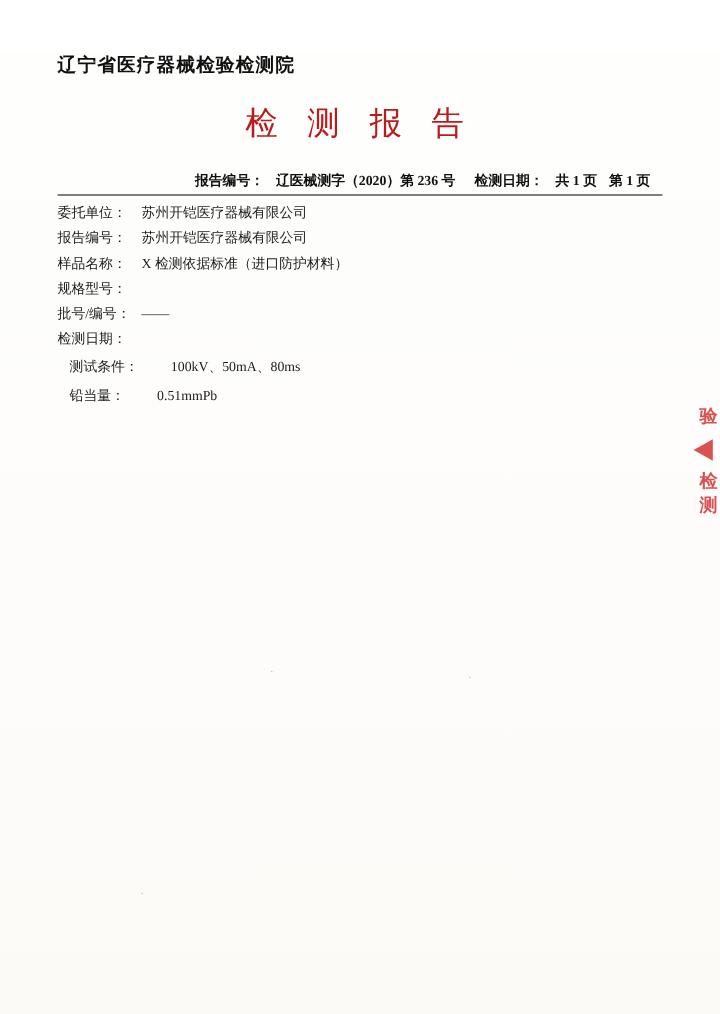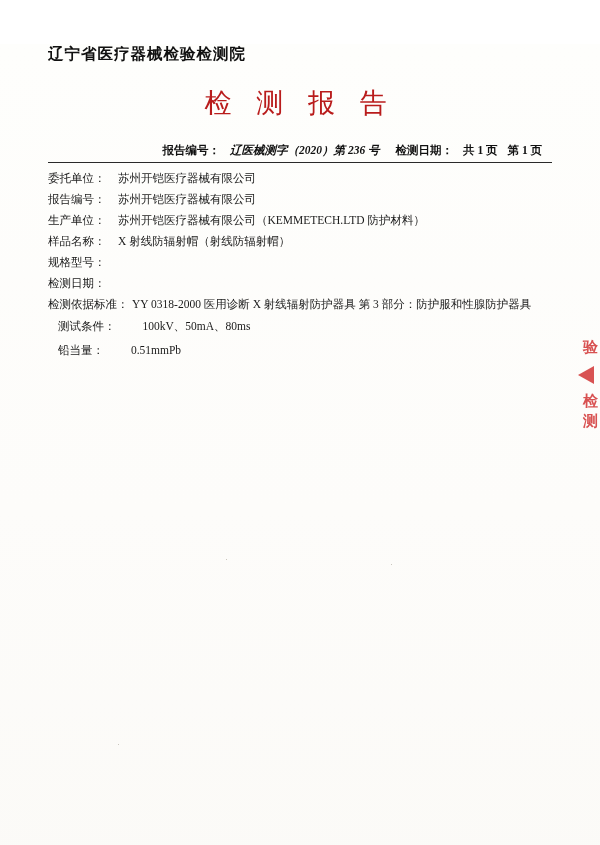--- a/index.html
+++ b/index.html
@@ -56,21 +56,20 @@
     font-weight: bold;
     margin-top: 22px;
     white-space: nowrap;
     color: #101010;
   }
   .meta-line .seg {
     margin-right: 10px;
   }
   .meta-line .seg.gap {
     margin-right: 16px;
-    font-style: italic;
   }
   .rule {
     border: 0;
     border-top: 1.1px solid #2a2a2a;
     margin: 4px 0 0 0;
   }
   .fields {
     margin-top: 9px;
   }
   .field-row {
@@ -178,43 +177,39 @@
       <div class="field-row">
         <span class="field-label">委托单位：</span>
         <span class="field-value">苏州开铠医疗器械有限公司</span>
       </div>
 
       <div class="field-row">
         <span class="field-label">报告编号：</span>
         <span class="field-value">苏州开铠医疗器械有限公司</span>
       </div>
 
-      <div class="field-row">
-        <span class="field-label">生产单位：</span>
-        <span class="field-value">苏州开铠医疗器械有限公司（KEMMETECH.LTD 防护材料）</span>
-      </div>
 
       <div class="field-row">
         <span class="field-label">样品名称：</span>
-        <span class="field-value">X 射线防辐射帽（射线防辐射帽）</span>
+        <span class="field-value">X 检测依据标准（进口防护材料）</span>
       </div>
 
       <div class="field-row">
         <span class="field-label">规格型号：</span>
       </div>
 
+      <div class="field-row">
+        <span class="field-label">批号/编号：</span>
+        <span class="field-value">——</span>
+      </div>
 
       <div class="field-row">
         <span class="field-label">检测日期：</span>
       </div>
 
-      <div class="field-row">
-        <span class="field-label" style="width:84px; flex:0 0 84px;">检测依据标准：</span>
-        <span class="field-value">YY 0318-2000 医用诊断 X 射线辐射防护器具  第 3 部分：防护服和性腺防护器具</span>
-      </div>
 
       <div class="sub-row">
         <span class="lbl">测试条件：</span>
         <span>100kV、50mA、80ms</span>
       </div>
 
       <div class="sub-row">
         <span class="lbl">铅当量：</span>
         <span>0.51mmPb</span>
       </div>

